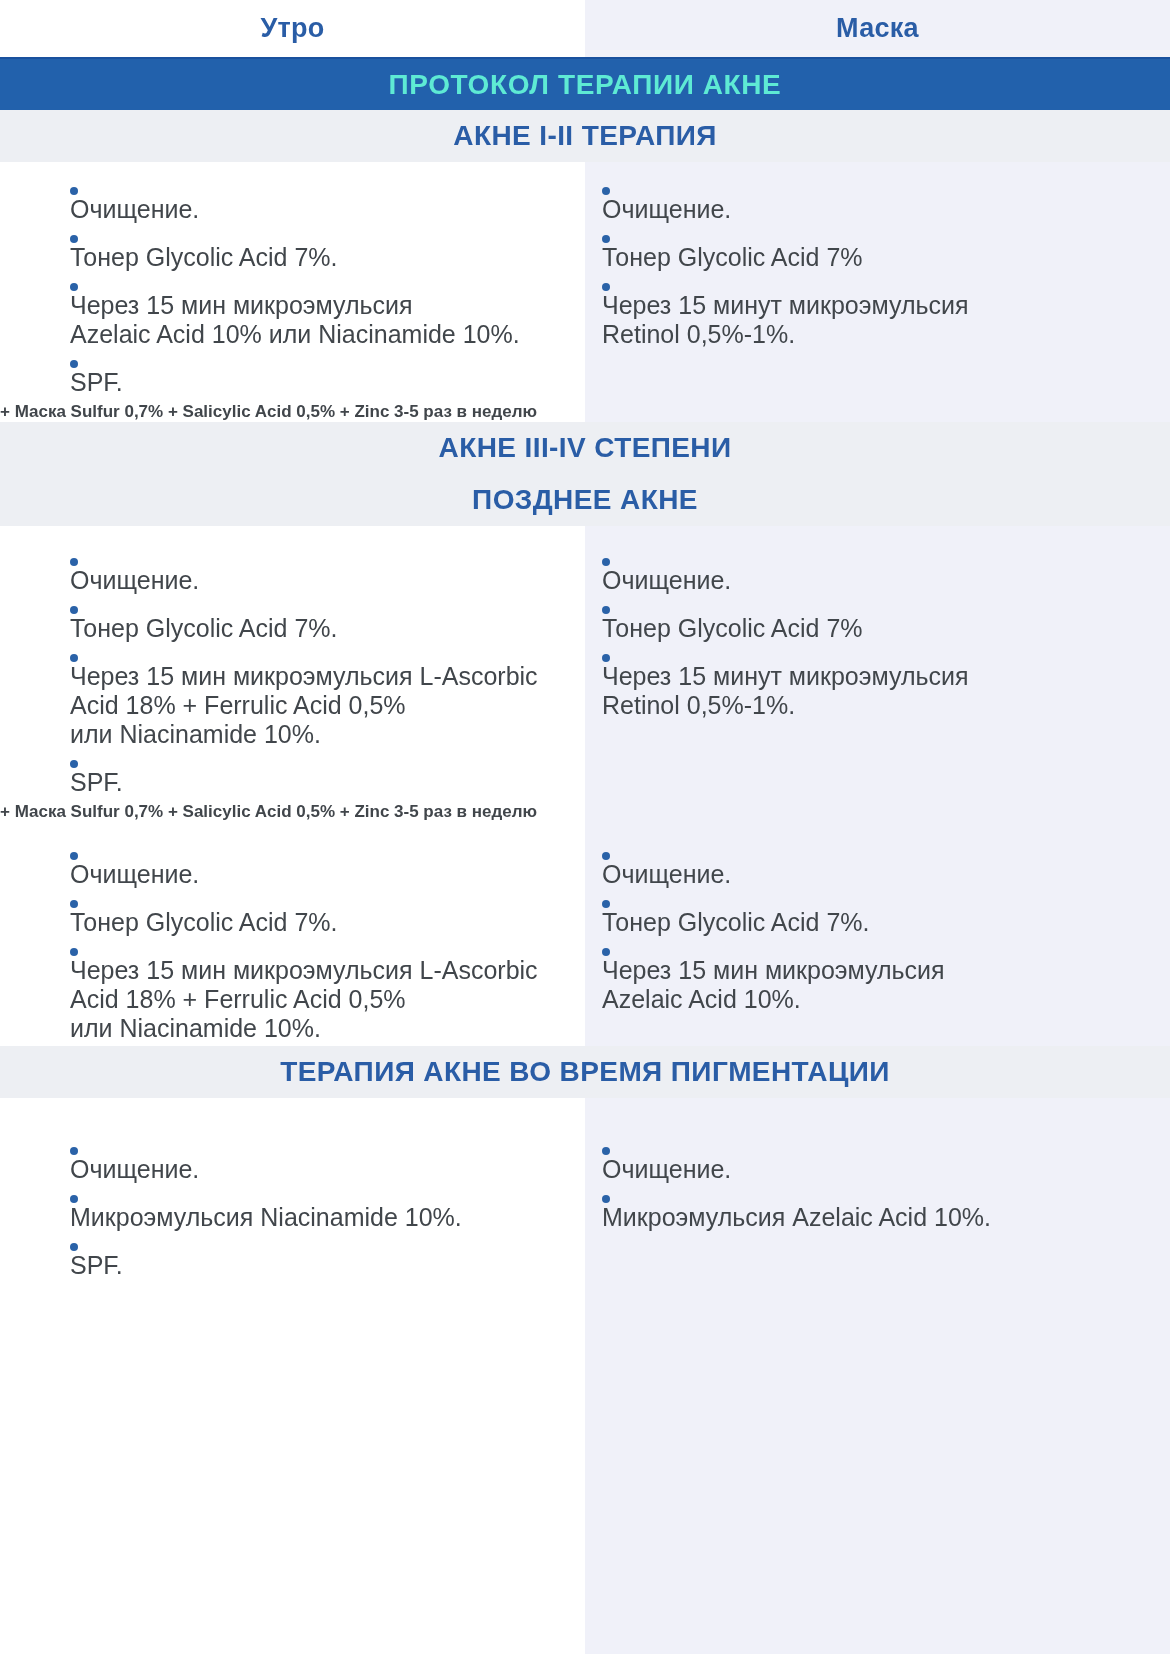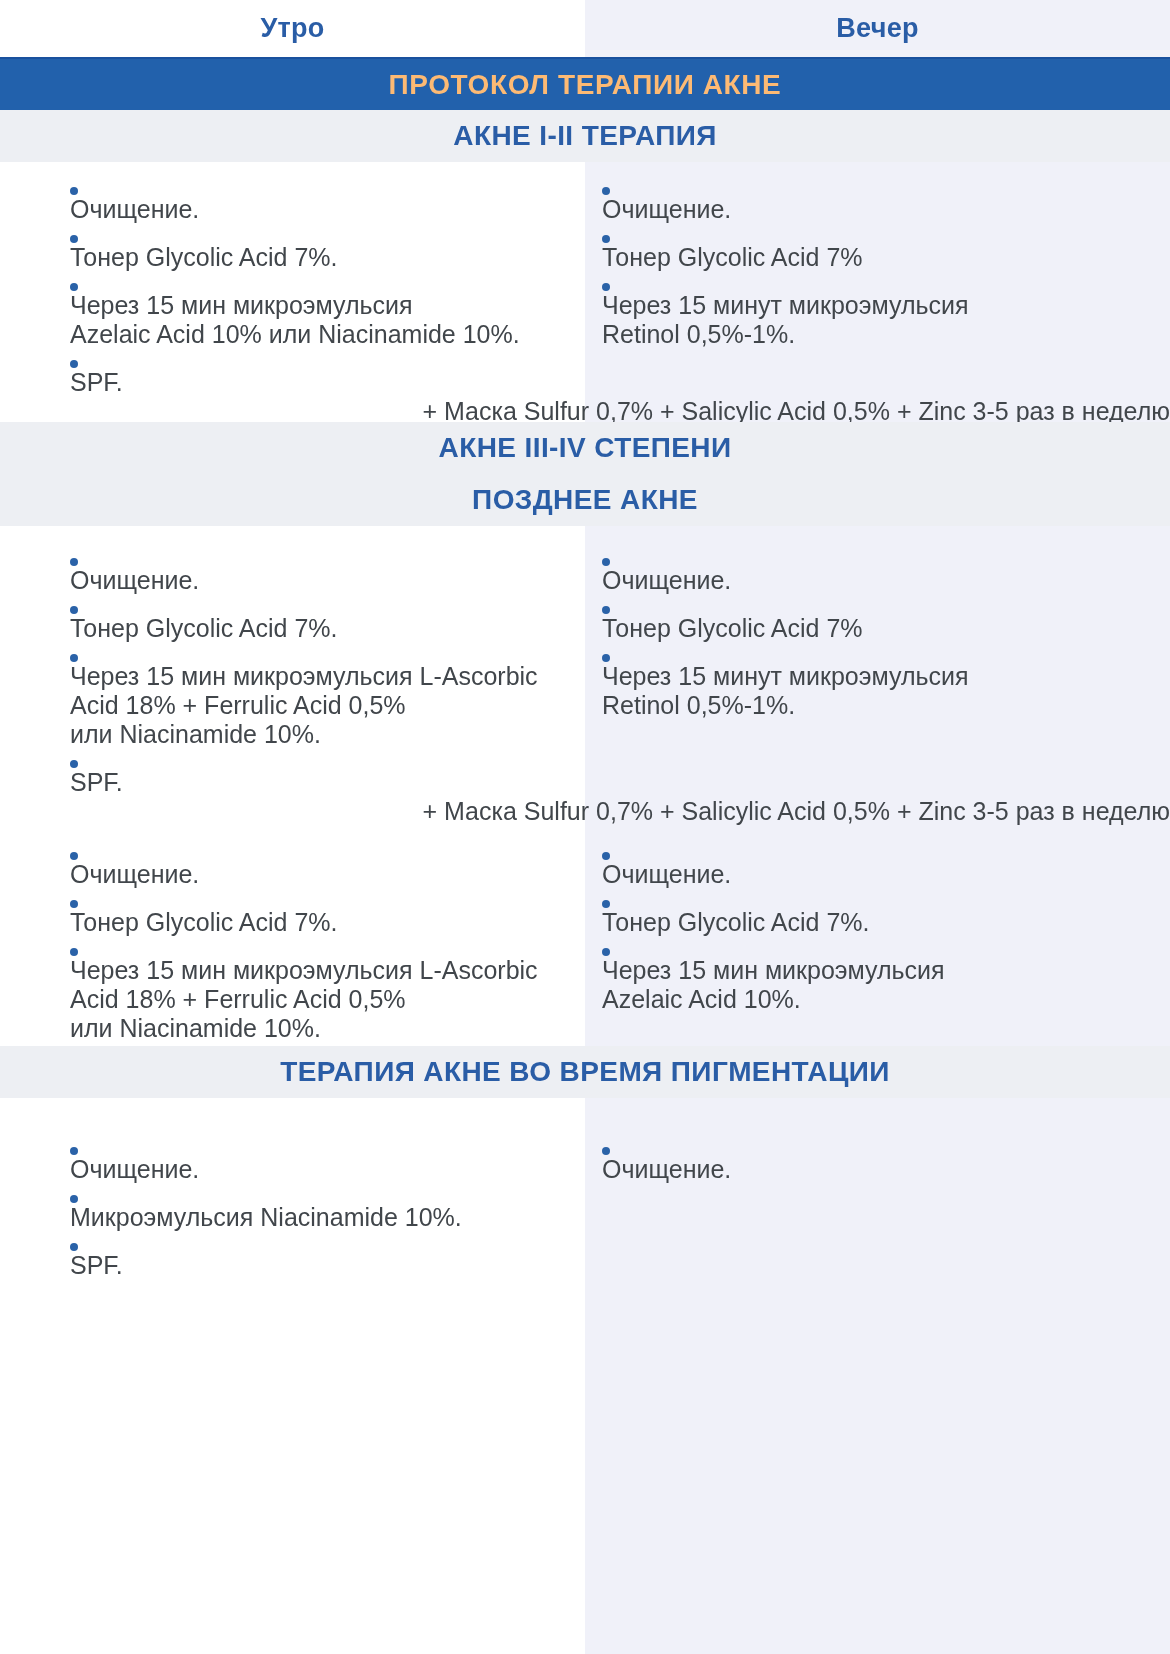--- a/index.html
+++ b/index.html
@@ -38,21 +38,21 @@
   }
 
   
   .title-banner{
     height:53px;flex:none;
     background:var(--banner-blue);
     border-top:2px solid var(--banner-edge);
     display:flex;align-items:center;justify-content:center;
   }
   .title-banner span{
-    color:#fdba74;font-size:28px;font-weight:bold;letter-spacing:.6px;
+    color:#5eead4;font-size:28px;font-weight:bold;letter-spacing:.6px;
   }
 
   
   #sections{display:flex;flex-direction:column;flex:1 1 auto;}
   .section{display:flex;flex-direction:column;}
   .band{
     height:52px;flex:none;
     background:var(--band-gray);
     display:flex;align-items:center;justify-content:center;
   }
@@ -73,41 +73,41 @@
   .dot{
     flex:none;width:8px;height:8px;border-radius:50%;
     background:var(--bullet-blue);
     margin:11px 13px 0 0;
   }
   .btext{
     font-size:25px;line-height:29px;color:var(--text);
     white-space:pre-line;
   }
   .footnote{
-    margin-top:auto;text-align:right;
-    font-size:25px;line-height:29px;color:var(--text);
+    margin-top:auto;text-align:left;
+    font-size:17px;line-height:29px;color:var(--text);font-weight:bold;
   }
 
   
   .section:nth-of-type(1) .content{height:260px;padding:14px 0 54px;}
   .section:nth-of-type(2) .note-row{height:94px;}
   .section:nth-of-type(3) .content{height:296px;padding:21px 0 38px;}
   .section:nth-of-type(4) .content{height:224px;padding:19px 0 0;}
   .section:nth-of-type(5) .content{height:410px;padding:38px 0 0;}
 </style>
 </head>
 <body>
 
 <div class="page">
   <div class="evening-bg"></div>
   <div class="layer">
 
     <header class="col-header">
       <div class="col-head">Утро</div>
-      <div class="col-head">Вечер</div>
+      <div class="col-head">Маска</div>
     </header>
 
     <div class="title-banner">
       <span>ПРОТОКОЛ ТЕРАПИИ АКНЕ</span>
     </div>
 
     <main id="sections">
         <div class="section">
           <div class="band">
             <div class="band-heading">АКНЕ I-II ТЕРАПИЯ</div>
@@ -261,20 +261,24 @@
                 <div class="bullet-item">
                   <div class="dot"></div>
                   <div class="btext">SPF.</div>
                 </div>
               </div>
               <div class="col evening">
                 <div class="bullet-item">
                   <div class="dot"></div>
                   <div class="btext">Очищение.</div>
                 </div>
+                <div class="bullet-item">
+                  <div class="dot"></div>
+                  <div class="btext">Микроэмульсия Azelaic Acid 10%.</div>
+                </div>
               </div>
             </div>
           </div>
         </div>
       </main>
 
   </div>
 </div>
 
 </body></html>

